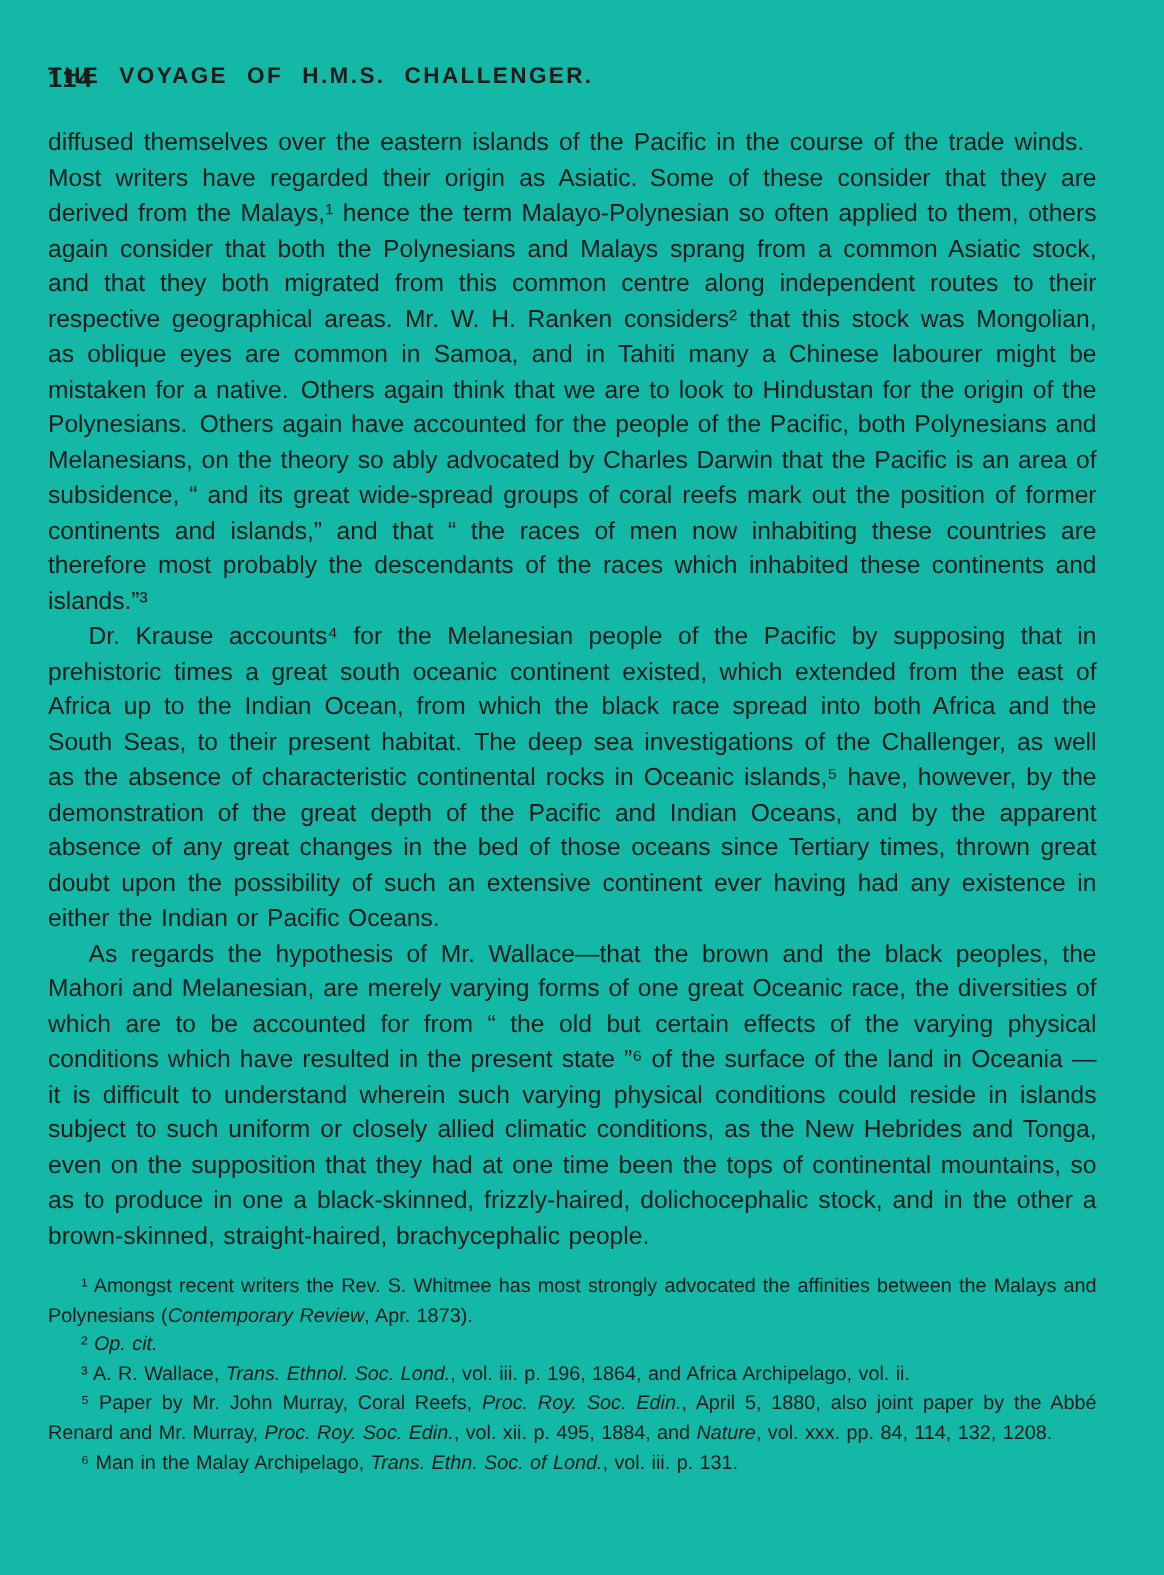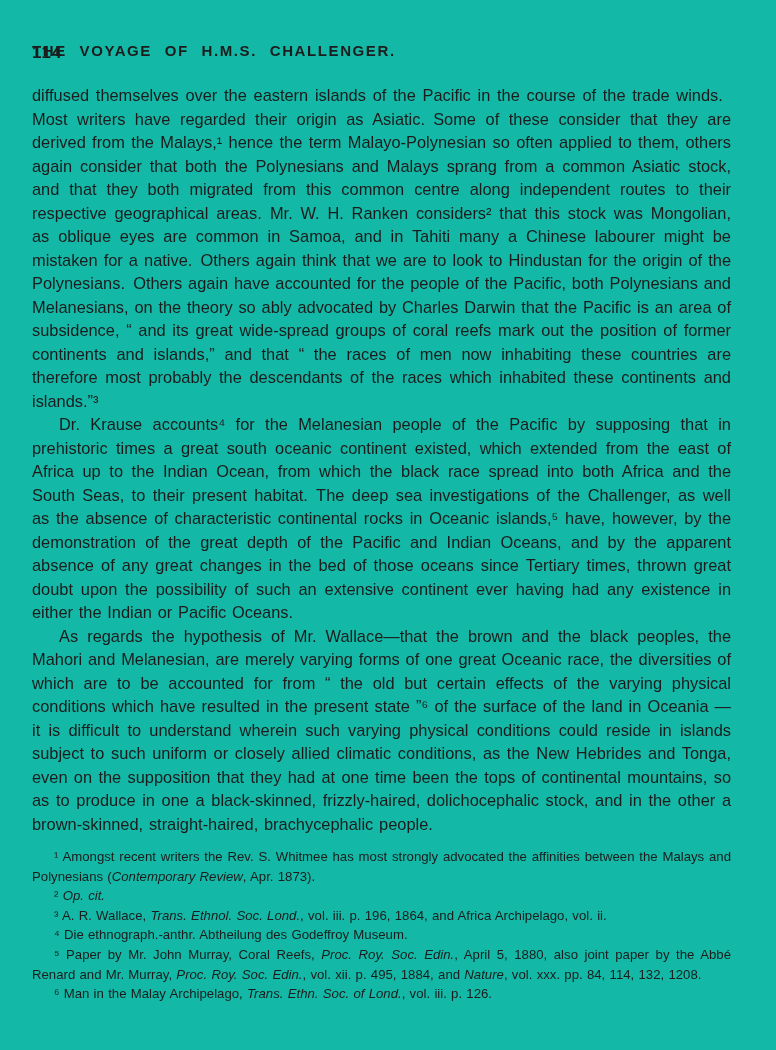--- a/index.html
+++ b/index.html
@@ -77,18 +77,17 @@
   <main class="page-body">
     <p class="para">diffused themselves over the eastern islands of the Pacific in the course of the trade winds. Most writers have regarded their origin as Asiatic. Some of these consider that they are derived from the Malays,¹ hence the term Malayo-Polynesian so often applied to them, others again consider that both the Polynesians and Malays sprang from a common Asiatic stock, and that they both migrated from this common centre along independent routes to their respective geographical areas. Mr. W. H. Ranken considers² that this stock was Mongolian, as oblique eyes are common in Samoa, and in Tahiti many a Chinese labourer might be mistaken for a native. Others again think that we are to look to Hindustan for the origin of the Polynesians. Others again have accounted for the people of the Pacific, both Polynesians and Melanesians, on the theory so ably advocated by Charles Darwin that the Pacific is an area of subsidence, “ and its great wide-spread groups of coral reefs mark out the position of former continents and islands,” and that “ the races of men now inhabiting these countries are therefore most probably the descendants of the races which inhabited these continents and islands.”³</p>
     <p class="para indent">Dr. Krause accounts⁴ for the Melanesian people of the Pacific by supposing that in prehistoric times a great south oceanic continent existed, which extended from the east of Africa up to the Indian Ocean, from which the black race spread into both Africa and the South Seas, to their present habitat. The deep sea investigations of the Challenger, as well as the absence of characteristic continental rocks in Oceanic islands,⁵ have, however, by the demonstration of the great depth of the Pacific and Indian Oceans, and by the apparent absence of any great changes in the bed of those oceans since Tertiary times, thrown great doubt upon the possibility of such an extensive continent ever having had any existence in either the Indian or Pacific Oceans.</p>
     <p class="para indent">As regards the hypothesis of Mr. Wallace—that the brown and the black peoples, the Mahori and Melanesian, are merely varying forms of one great Oceanic race, the diversities of which are to be accounted for from “ the old but certain effects of the varying physical conditions which have resulted in the present state ”⁶ of the surface of the land in Oceania —it is difficult to understand wherein such varying physical conditions could reside in islands subject to such uniform or closely allied climatic conditions, as the New Hebrides and Tonga, even on the supposition that they had at one time been the tops of continental mountains, so as to produce in one a black-skinned, frizzly-haired, dolichocephalic stock, and in the other a brown-skinned, straight-haired, brachycephalic people.</p>
   </main>
 
   <section class="footnotes">
     <p class="fn"><span>¹ Amongst recent writers the Rev. S. Whitmee has most strongly advocated the affinities between the Malays and Polynesians (</span><span class="it">Contemporary Review</span><span>, Apr. 1873).</span></p>
     <p class="fn"><span>² </span><span class="it">Op. cit.</span></p>
     <p class="fn"><span>³ A. R. Wallace, </span><span class="it">Trans. Ethnol. Soc. Lond.</span><span>, vol. iii. p. 196, 1864, and Africa Archipelago, vol. ii.</span></p>
-    <p class="fn"><span>⁴ Die ethnograph.-anthr. Abtheilung des Godeffroy Museum.</span></p>
     <p class="fn"><span>⁵ Paper by Mr. John Murray, Coral Reefs, </span><span class="it">Proc. Roy. Soc. Edin.</span><span>, April 5, 1880, also joint paper by the Abbé Renard and Mr. Murray, </span><span class="it">Proc. Roy. Soc. Edin.</span><span>, vol. xii. p. 495, 1884, and </span><span class="it">Nature</span><span>, vol. xxx. pp. 84, 114, 132, 1208.</span></p>
-    <p class="fn"><span>⁶ Man in the Malay Archipelago, </span><span class="it">Trans. Ethn. Soc. of Lond.</span><span>, vol. iii. p. 126.</span></p>
+    <p class="fn"><span>⁶ Man in the Malay Archipelago, </span><span class="it">Trans. Ethn. Soc. of Lond.</span><span>, vol. iii. p. 131.</span></p>
   </section>
 
 </div>
 
 </body></html>

